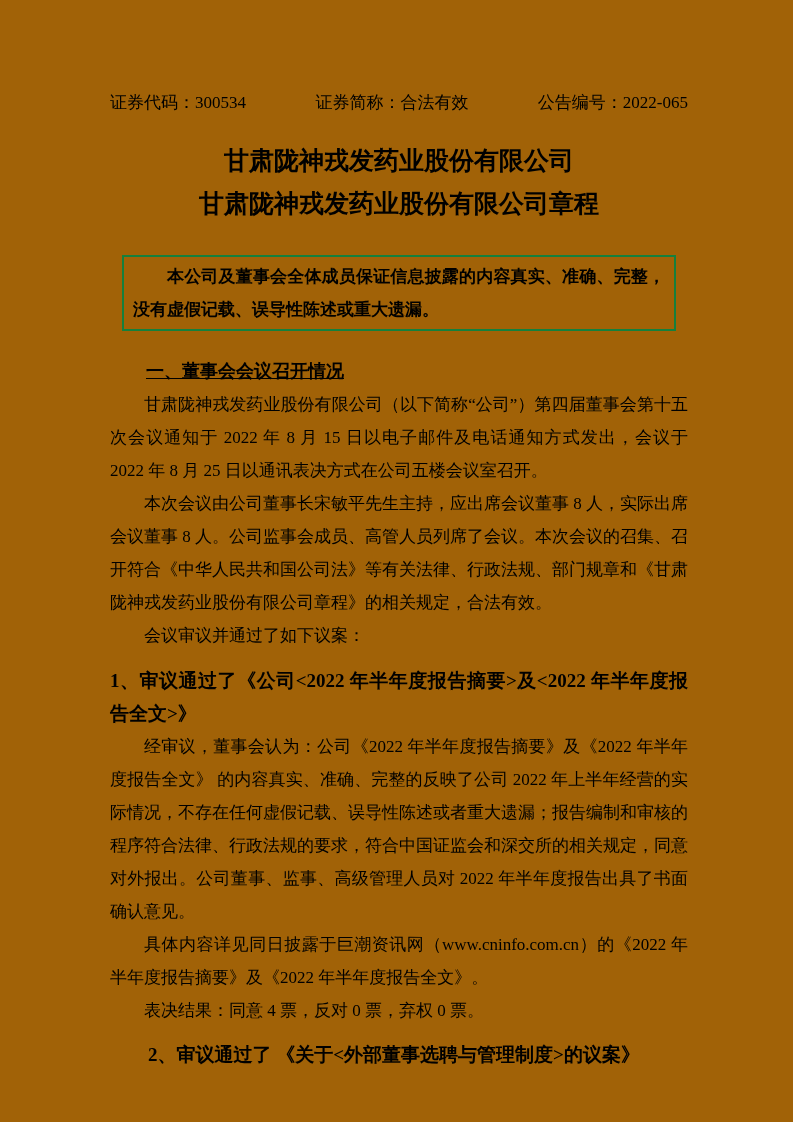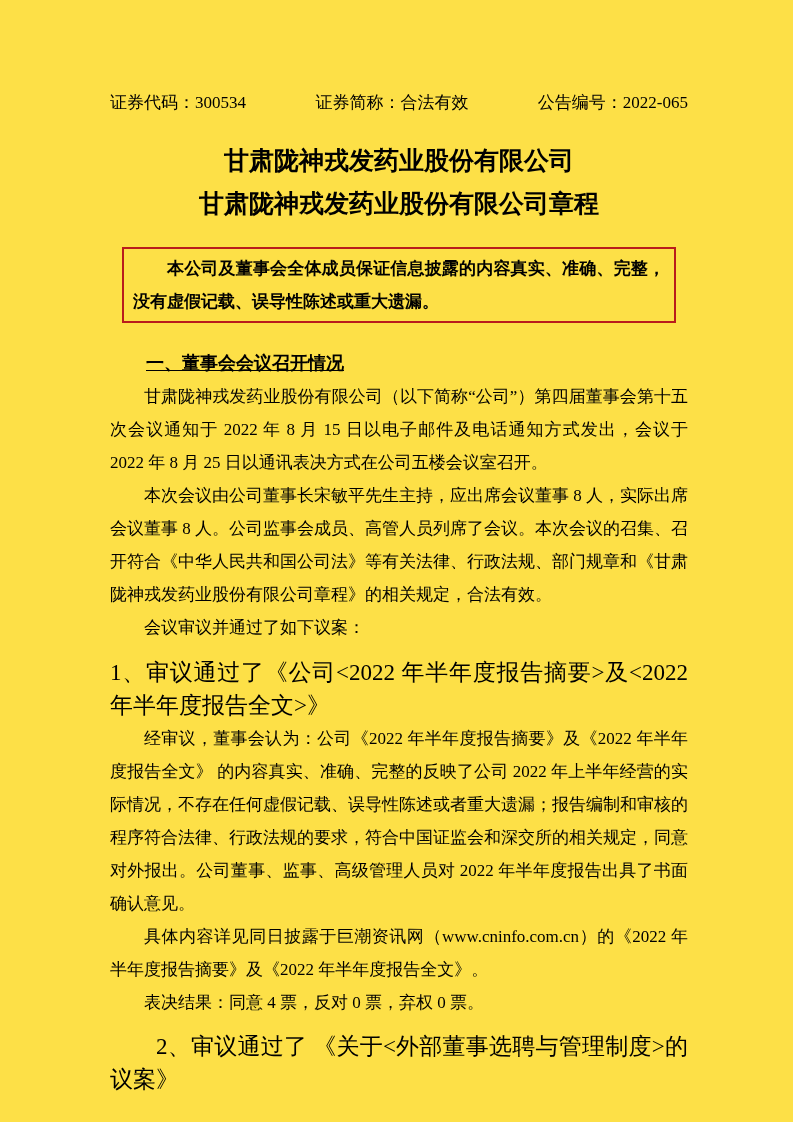--- a/index.html
+++ b/index.html
@@ -12,21 +12,21 @@
     height: 1122px;
     overflow: hidden;
     font-family: "Liberation Serif", "DejaVu Serif", serif;
     color: #000000;
   }
   .page {
     box-sizing: border-box;
     width: 793px;
     height: 1122px;
     padding: 92px 105px 0 110px;
-    background: #fde047;
+    background: #a16207;
   }
   .doc-header {
     display: flex;
     justify-content: space-between;
     align-items: baseline;
     font-size: 17px;
     line-height: 22px;
     white-space: nowrap;
   }
   .doc-title {
@@ -34,22 +34,22 @@
     text-align: center;
     font-size: 25px;
     font-weight: bold;
     line-height: 42px;
     font-family: "Liberation Serif", "DejaVu Serif", serif;
   }
   .doc-title.first {
     margin-top: 26px;
   }
   .disclaimer-box {
-    border: 2px solid #b91c1c;
-    margin: 22px 12px 0 12px;
+    border: 2px solid #15803d;
+    margin: 30px 12px 0 12px;
     padding: 3px 9px;
   }
   .disclaimer-box p {
     margin: 0;
     font-weight: bold;
     font-size: 17px;
     line-height: 33px;
     text-indent: 2em;
     text-align: justify;
   }
@@ -66,22 +66,22 @@
   }
   .para {
     margin: 0;
     font-size: 17px;
     line-height: 33px;
     text-indent: 2em;
     text-align: justify;
   }
   .item-heading {
     margin: 12px 0 0 0;
-    font-weight: normal;
-    font-size: 23px;
+    font-weight: bold;
+    font-size: 19px;
     line-height: 33px;
     text-align: justify;
   }
   .item-heading.flush { text-indent: 0; }
   .item-heading.indent { text-indent: 2em; margin-top: 11px; }
 </style>
 </head>
 <body>
 
 <div class="page">

